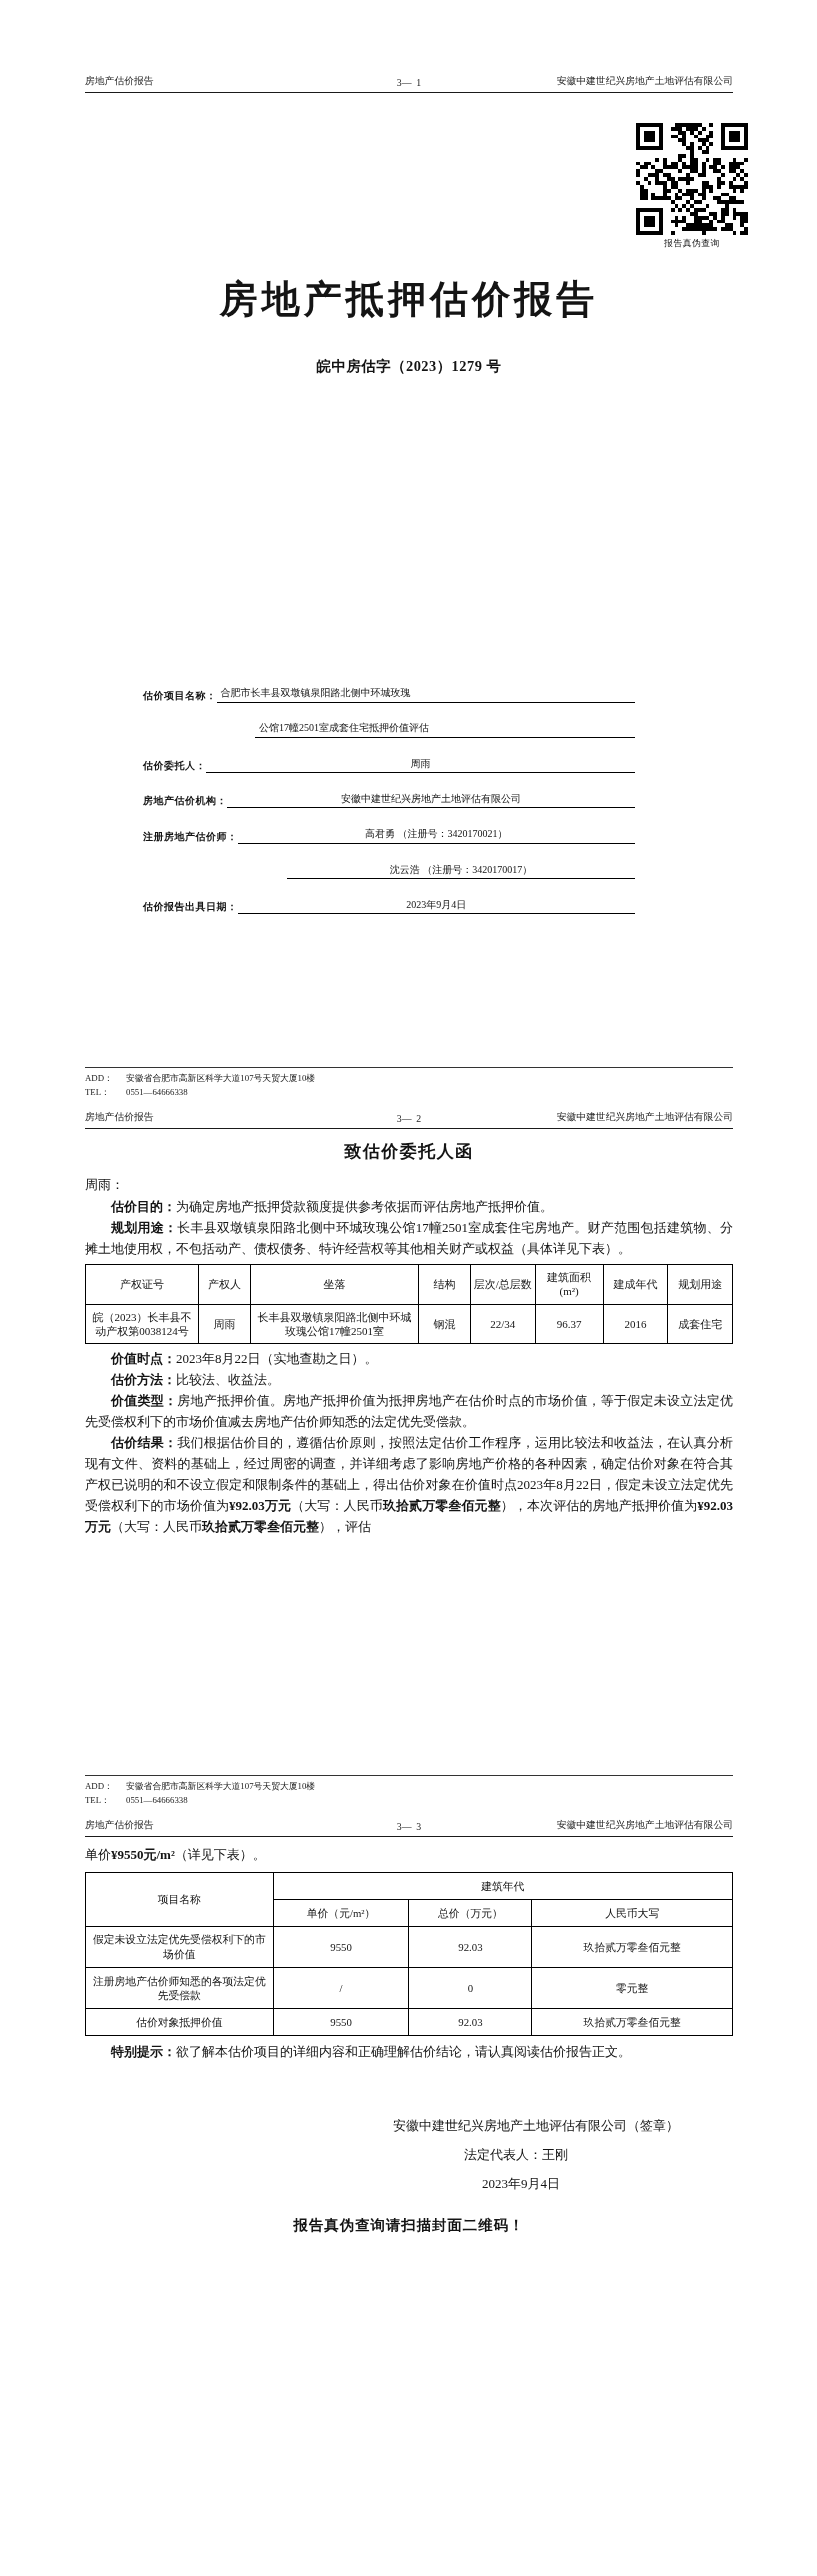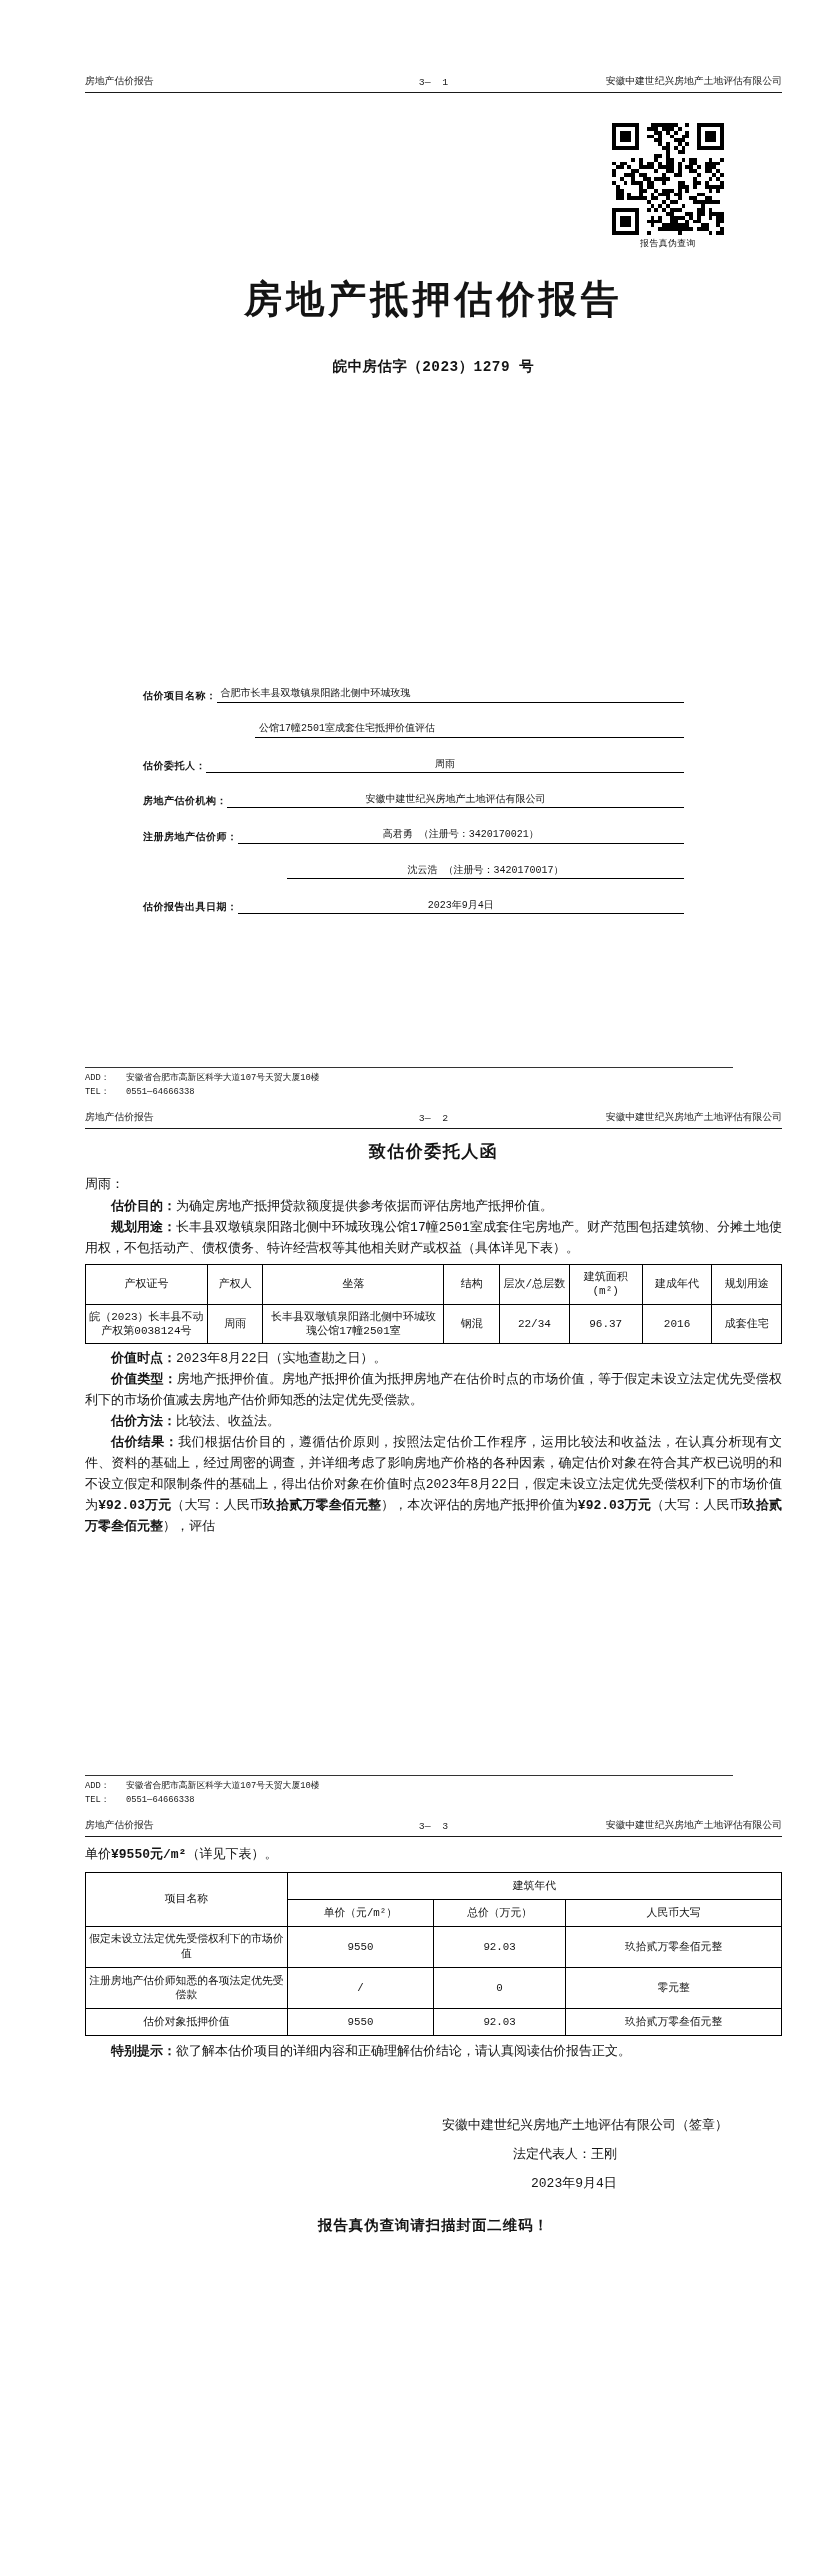--- a/index.html
+++ b/index.html
@@ -1,32 +1,32 @@
 <!DOCTYPE html>
 <html style="font-size:8.2px"><head>
 <meta charset="utf-8">
 <style>
   *{box-sizing:border-box;margin:0;padding:0;}
   body{background:#e9e9e9;font-family:"Liberation Serif","DejaVu Serif",serif;}
   .page{width:818px;height:3300px;background:#fff;position:relative;color:#141414;margin:0 auto;box-shadow:0 0 0 0.5px #d6d6d6;}
-  .vpage{position:relative;overflow:hidden;padding-left:85px;padding-right:36px;font-family:Liberation Mono, monospace;}
+  .vpage{position:relative;overflow:hidden;padding-left:85px;padding-right:85px;}
   .v1{height:1105px;padding-top:75px;}
   .v2{height:708px;padding-top:6.2px;}
   .v3{height:1486px;padding-top:6.2px;}
 
   .pg-head{display:grid;grid-template-columns:1fr auto 1fr;align-items:end;font-size:9.8px;color:#222;padding-bottom:3.6px;border-bottom:1px solid #1a1a1a;}
   .ph-left{justify-self:start;}
   .ph-mid{justify-self:center;white-space:pre;}
   .ph-right{justify-self:end;}
 
   .pg-foot{position:absolute;left:85px;right:85px;bottom:6.2px;font-size:8.8px;line-height:14px;color:#1a1a1a;}
   .pg-foot .rule{border-top:0.5px solid #333;margin-bottom:2.6px;}
   .foot-line .flabel{display:inline-block;width:41px;}
 
-  .qr-wrap{position:absolute;top:123px;right:90px;width:120px;text-align:center;}
+  .qr-wrap{position:absolute;top:123px;right:66px;width:120px;text-align:center;}
   .qr-wrap svg{width:112px;height:112px;display:block;margin:0 auto;}
   .qr-caption{font-size:8.8px;margin-top:2.6px;letter-spacing:0.5px;}
 
   .title{margin-top:181px;text-align:center;font-size:38px;font-weight:700;letter-spacing:4.1px;}
   .doc-no{margin-top:32px;text-align:center;font-size:14.4px;font-weight:700;letter-spacing:0.5px;}
 
   .fields{margin:301px 98px 0 58px;font-size:10px;}
   .field-row{display:flex;align-items:flex-end;height:26px;margin-bottom:9.3px;}
   .field-label{font-weight:700;white-space:nowrap;letter-spacing:0.5px;}
   .field-spacer{display:inline-block;flex:0 0 auto;}
@@ -447,23 +447,23 @@
         <td>22/34</td>
         <td>96.37</td>
         <td>2016</td>
         <td>成套住宅</td>
       </tr>
     </tbody>
       </table>
 
     <p class="body"><b>价值时点：</b><span>2023年8月22日（实地查勘之日）。</span></p>
 
+    <p class="body"><b>估价方法：</b><span>比较法、收益法。</span></p>
+
     <p class="body"><b>价值类型：</b><span>房地产抵押价值。房地产抵押价值为抵押房地产在估价时点的市场价值，等于假定未设立法定优先受偿权利下的市场价值减去房地产估价师知悉的法定优先受偿款。</span></p>
-
-    <p class="body"><b>估价方法：</b><span>比较法、收益法。</span></p>
 
     <p class="body"><b>估价结果：</b><span>我们根据估价目的，遵循估价原则，按照法定估价工作程序，运用比较法和收益法，在认真分析现有文件、资料的基础上，经过周密的调查，并详细考虑了影响房地产价格的各种因素，确定估价对象在符合其产权已说明的和不设立假定和限制条件的基础上，得出估价对象在价值时点2023年8月22日，假定未设立法定优先受偿权利下的市场价值为</span><b>¥92.03万元</b><span>（大写：人民币</span><b>玖拾贰万零叁佰元整</b><span>），本次评估的房地产抵押价值为</span><b>¥92.03万元</b><span>（大写：人民币</span><b>玖拾贰万零叁佰元整</b><span>），评估</span></p>
 
     <div class="pg-foot">
       <div class="rule"></div>
       <div class="foot-line"><span class="flabel">ADD：</span><span>安徽省合肥市高新区科学大道107号天贸大厦10楼</span></div>
       <div class="foot-line"><span class="flabel">TEL：</span><span>0551—64666338</span></div>
     </div>
   </section>
 

